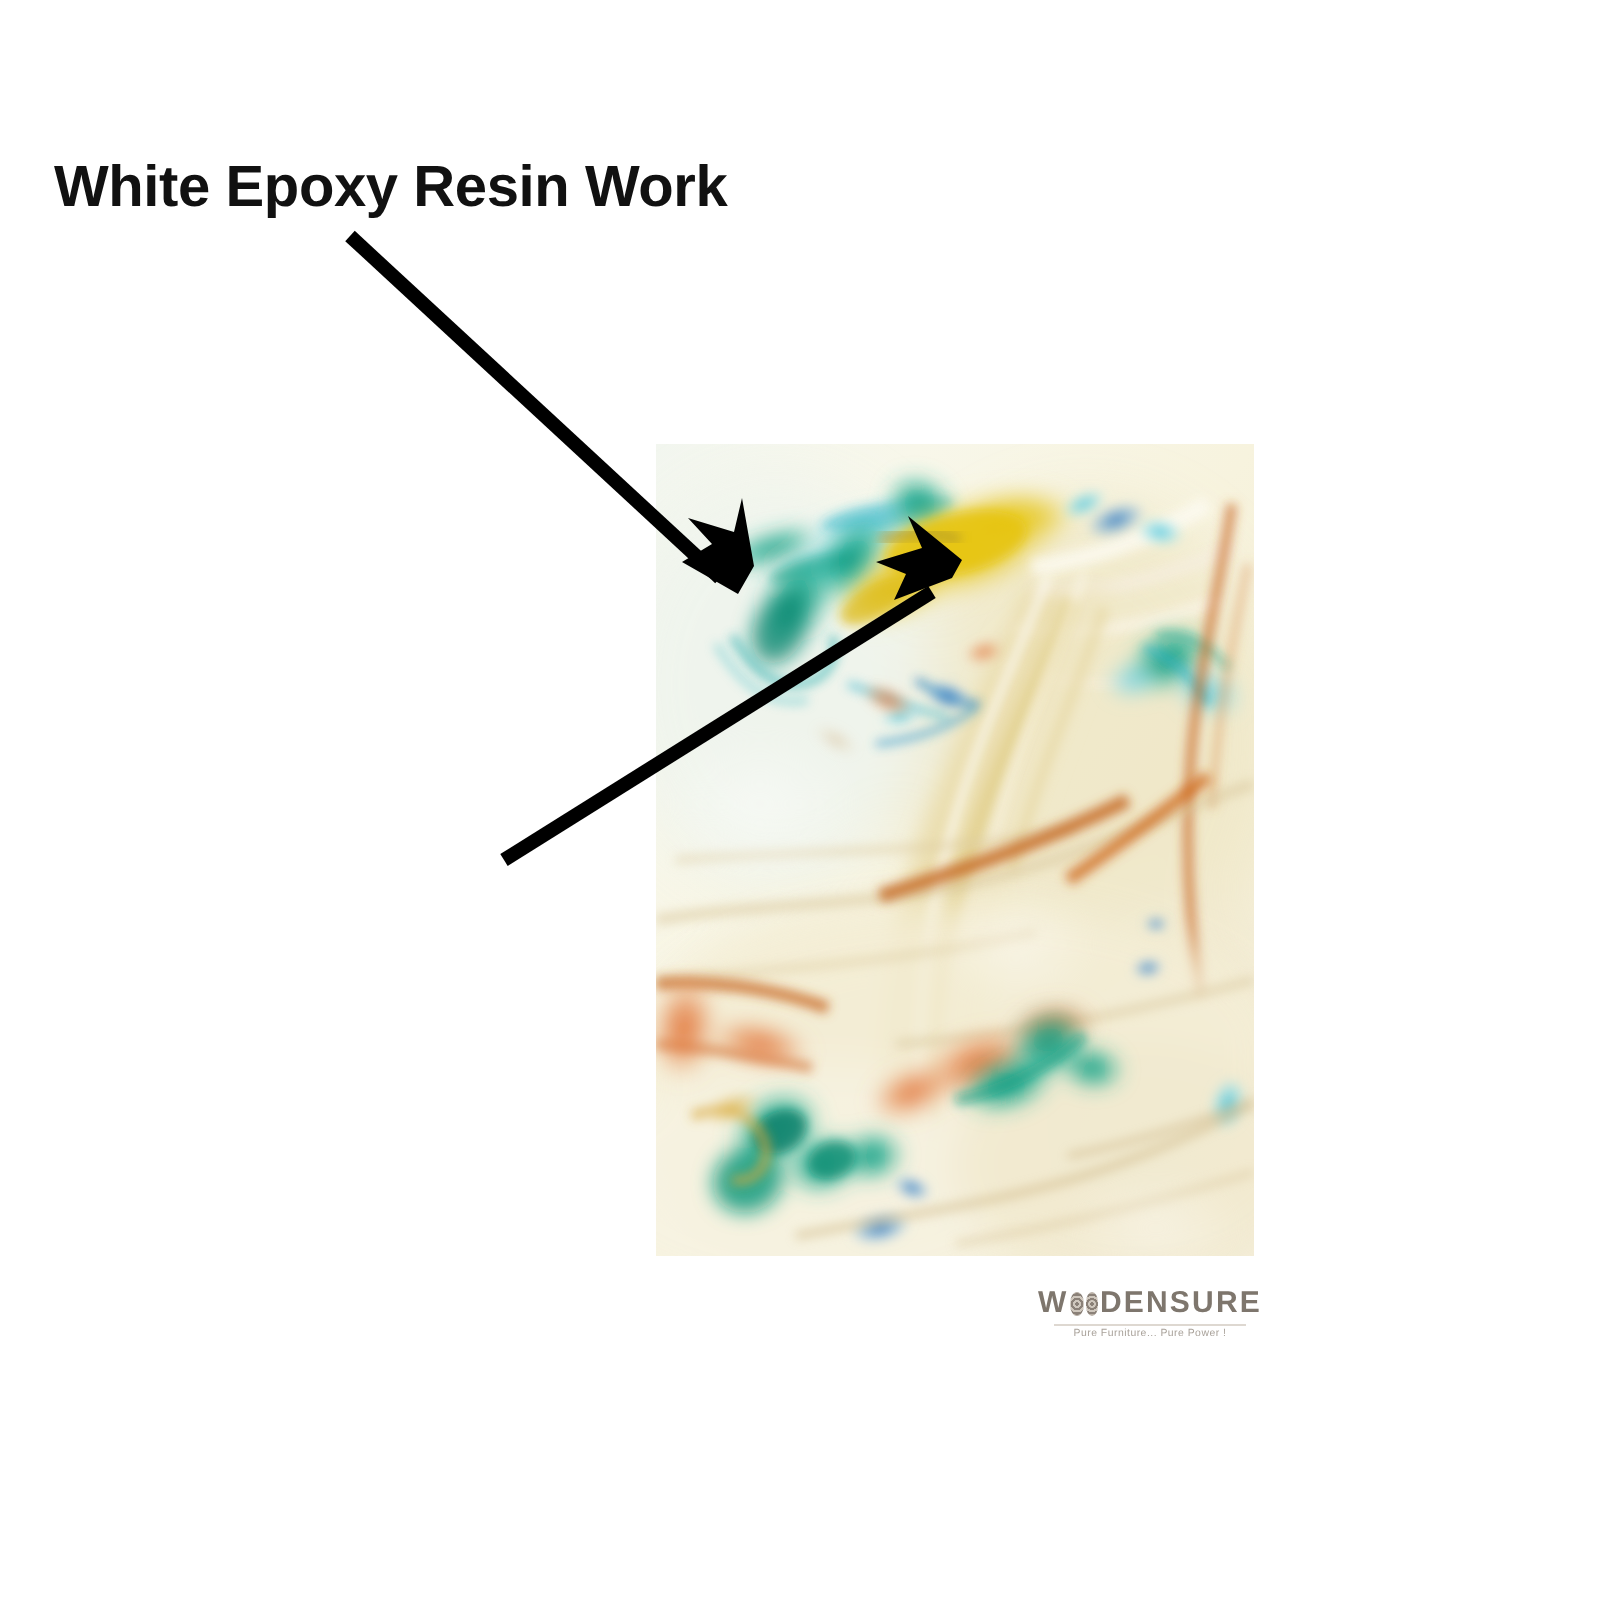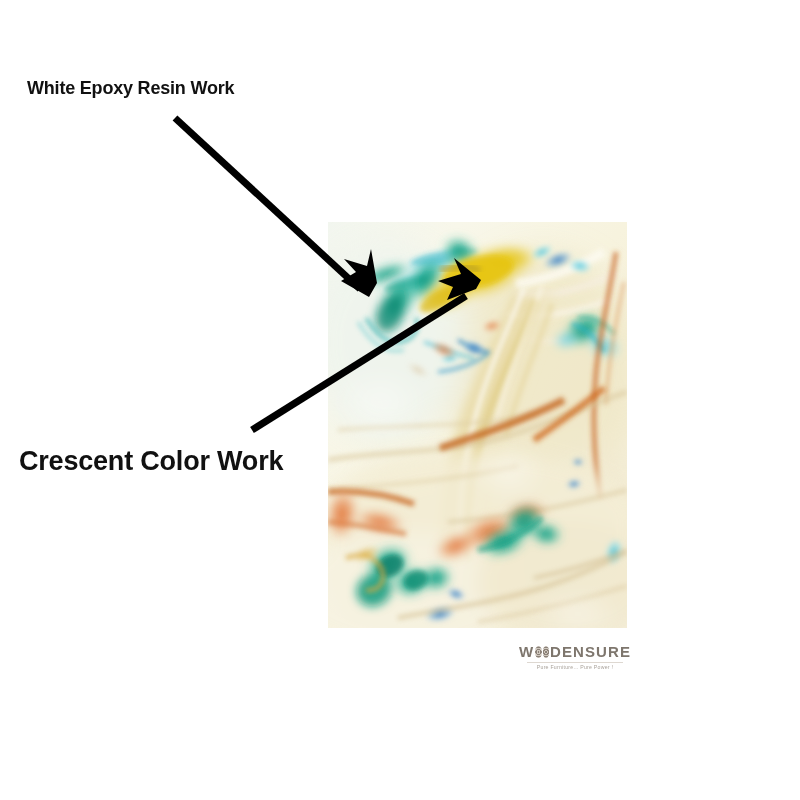--- a/index.html
+++ b/index.html
@@ -25,21 +25,21 @@
     font-family: "Liberation Sans", sans-serif;
     font-weight: 700;
     color: #111111;
     letter-spacing: -0.2px;
     white-space: nowrap;
     line-height: 1.1;
   }
   #label-epoxy {
     left: 27px;
     top: 79px;
-    font-size: 18px;
+    font-size: 29px;
   }
   #label-crescent {
     left: 19px;
     top: 447px;
     font-size: 27px;
   }
 
   
   #arrow-layer {
     position: absolute;
@@ -114,21 +114,20 @@
     line-height: 1;
   }
 </style>
 </head>
 <body>
 
 <div id="canvas">
 
   <div class="annot-label" id="label-epoxy">White Epoxy Resin Work</div>
 
-  <div class="annot-label" id="label-crescent">Crescent Color Work</div>
 
   <div id="photo">
     <svg viewBox="0 0 299 406" preserveAspectRatio="none">
       <defs>
         <linearGradient id="baseg" x1="0" y1="0" x2="1" y2="1">
           <stop offset="0%" stop-color="#f2f6ef"></stop>
           <stop offset="22%" stop-color="#f8f7ea"></stop>
           <stop offset="50%" stop-color="#f7f3de"></stop>
           <stop offset="75%" stop-color="#f4eed6"></stop>
           <stop offset="100%" stop-color="#f8f6ec"></stop>

